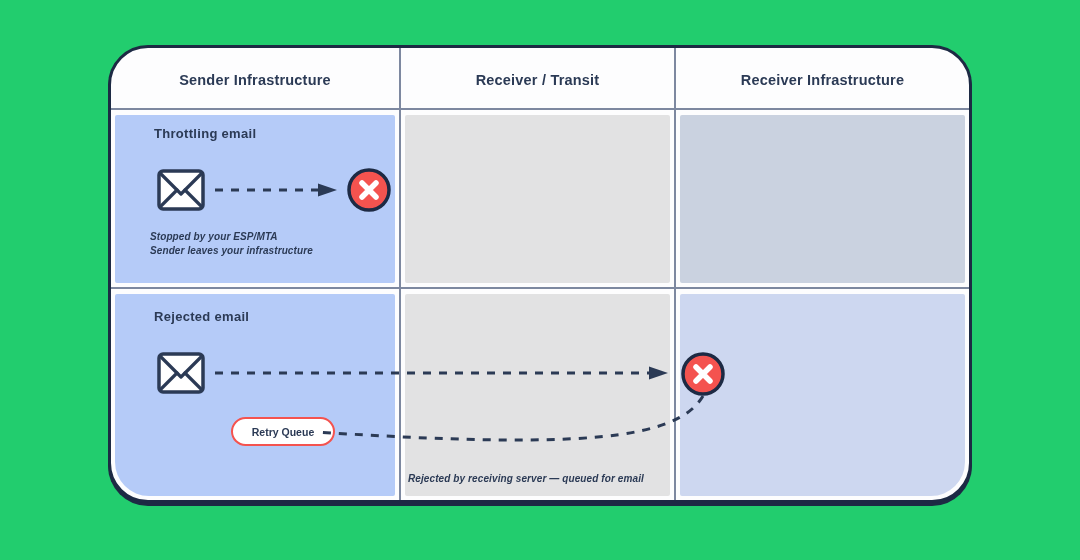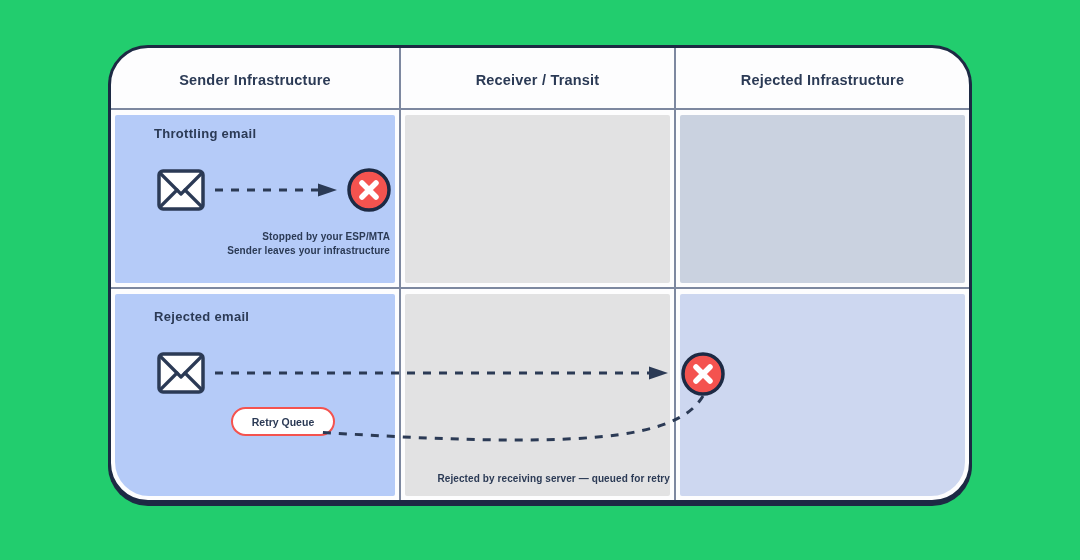--- a/index.html
+++ b/index.html
@@ -53,29 +53,29 @@
 
   .envelope { position:absolute; left:45px; width:50px; height:46px; }
   .envelope-1 { top:119px; }
   .envelope-2 { top:302px; }
 
   .xcircle { position:absolute; width:48px; height:48px; }
   .xcircle-1 { left:234px; top:118px; }
   .xcircle-2 { left:568px; top:302px; }
 
   .caption {
-    position:absolute; text-align:right;
+    position:absolute; text-align:left;
     color:var(--navy, #2b3a55); font-size:10px; font-weight:bold;
-    line-height:13.5px; letter-spacing:.1px;
+    line-height:13.5px; letter-spacing:.1px;font-style:italic;
   }
   .caption-1 { left:39px;  top:182px; width:240px; }
   .caption-2 { left:297px; top:424px; width:262px; }
 
   .retry-pill {
-    position:absolute; left:120px; top:359px; width:104px; height:29px;
+    position:absolute; left:120px; top:369px; width:104px; height:29px;
     background:var(--white, #ffffff);
     border:2.5px solid var(--error-red, #f4534f);
     border-radius:15px;
     display:flex; align-items:center; justify-content:center;
     color:var(--navy, #2b3a55); font-size:10.5px; font-weight:bold;
   }
 
   .overlay-svg { position:absolute; inset:0; width:100%; height:100%; }
   .dash-line  { stroke:var(--navy, #2b3a55); stroke-width:3; fill:none; stroke-dasharray:8 8; }
   .arrow-head { fill:var(--navy, #2b3a55); }
@@ -91,21 +91,21 @@
   <div class="card">
 
     <div class="grid">
       <div class="hcell colline">
         <span>Sender Infrastructure</span>
       </div>
       <div class="hcell colline">
         <span>Receiver / Transit</span>
       </div>
       <div class="hcell">
-        <span>Rejected Infrastructure</span>
+        <span>Receiver Infrastructure</span>
       </div>
 
       <div class="bcell colline rowline">
         <div class="panel p-sender"></div>
       </div>
       <div class="bcell colline rowline">
         <div class="panel p-transit"></div>
       </div>
       <div class="bcell rowline">
         <div class="panel p-recv-top"></div>
@@ -142,21 +142,21 @@
 
       <div class="caption caption-1">
         <div>Stopped by your ESP/MTA</div>
         <div>Sender leaves your infrastructure</div>
       </div>
 
       <div class="retry-pill">
         <span>Retry Queue</span>
       </div>
 
-      <div class="caption caption-2">Rejected by receiving server — queued for retry</div>
+      <div class="caption caption-2">Rejected by receiving server — queued for email</div>
 
       <svg class="xcircle xcircle-1" viewBox="0 0 48 48">
         <circle class="xc-circle" cx="24" cy="24" r="20"></circle>
         <path class="xc-cross" d="M17 17 L31 31 M31 17 L17 31"></path>
       </svg>
       <svg class="xcircle xcircle-2" viewBox="0 0 48 48">
         <circle class="xc-circle" cx="24" cy="24" r="20"></circle>
         <path class="xc-cross" d="M17 17 L31 31 M31 17 L17 31"></path>
       </svg>
 

